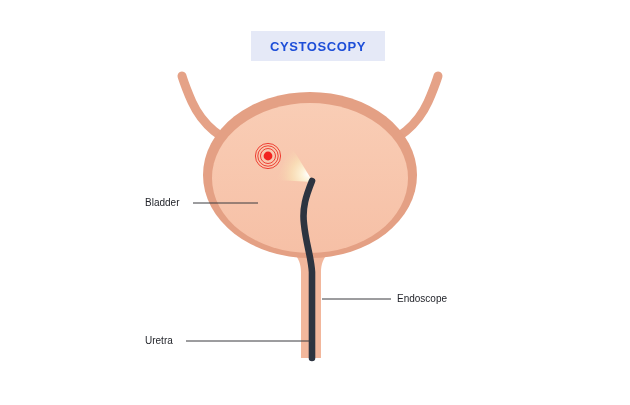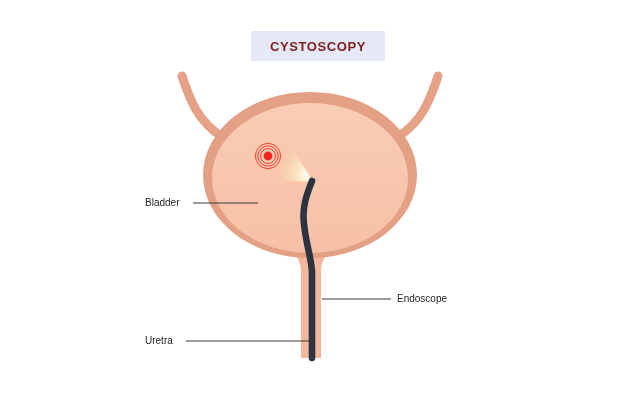--- a/index.html
+++ b/index.html
@@ -28,21 +28,21 @@
     background: #e5e9f7;
     display: flex;
     align-items: center;
     justify-content: center;
   }
   #title-banner .title-text {
     font-family: "Liberation Sans", sans-serif;
     font-size: 13px;
     font-weight: bold;
     letter-spacing: 0.6px;
-    color: #7f1d1d;
+    color: #1d4ed8;
     white-space: nowrap;
   }
   #diagram-svg {
     position: absolute;
     left: 0;
     top: 0;
   }
   .label-text {
     font-family: "Liberation Sans", sans-serif;
     font-size: 10px;

